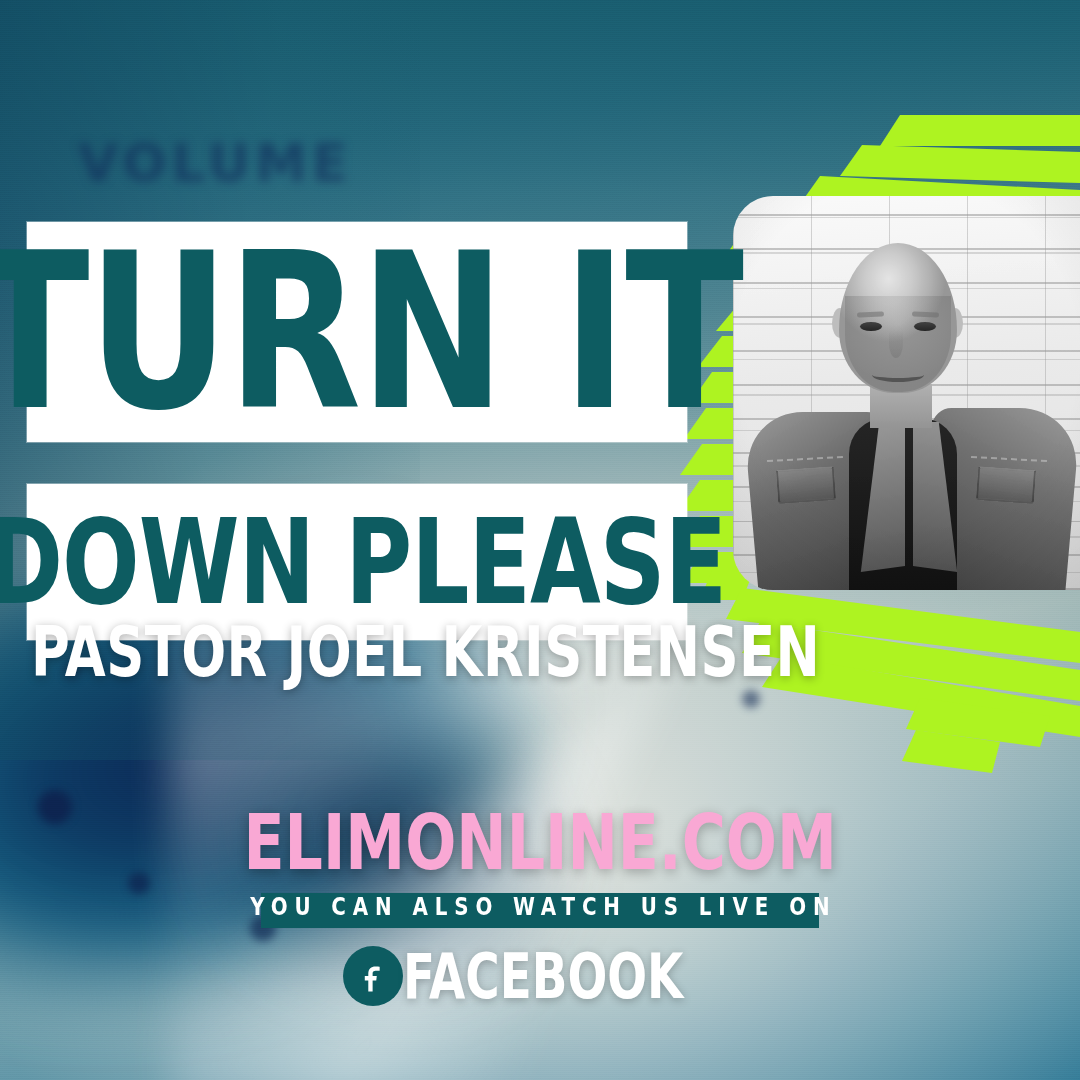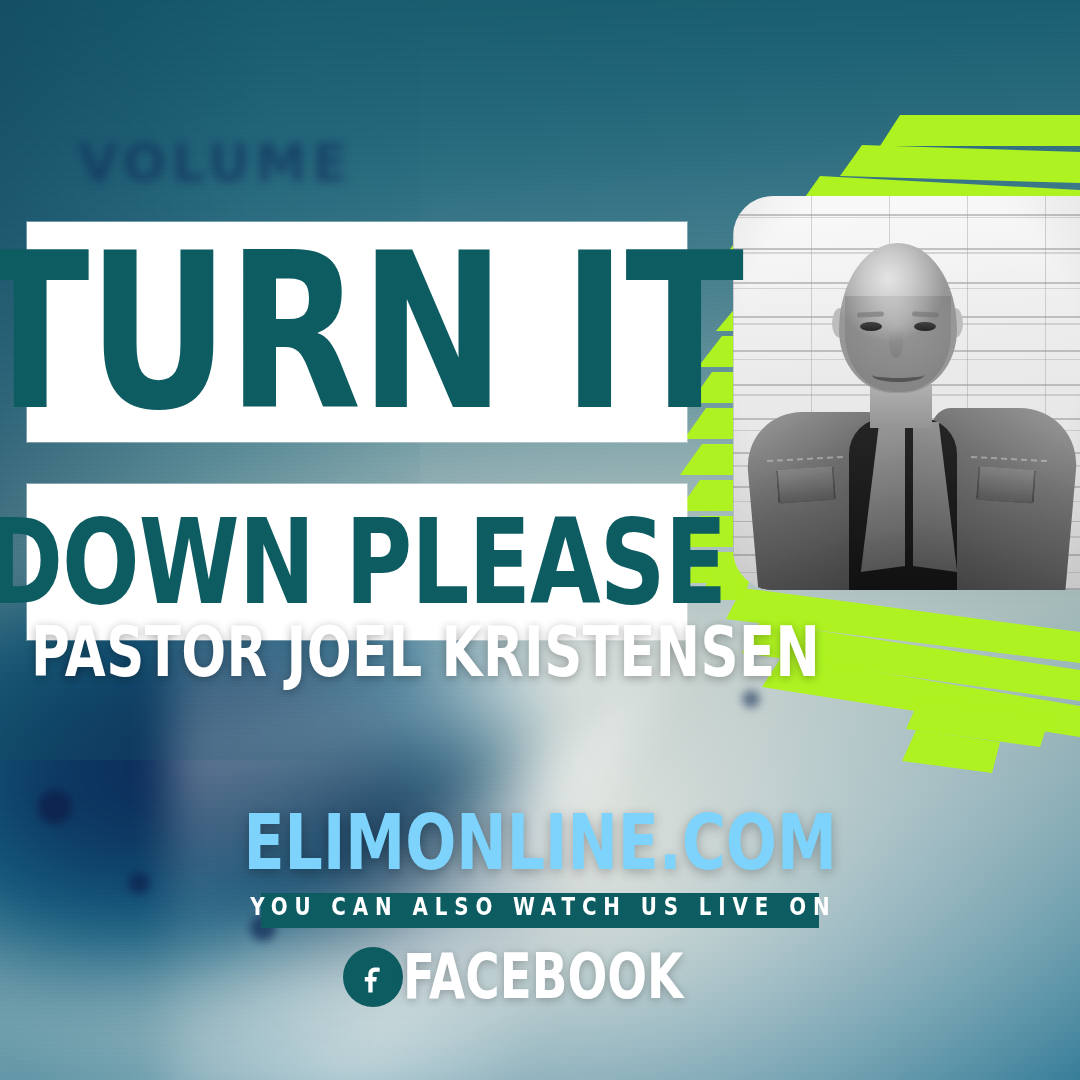--- a/index.html
+++ b/index.html
@@ -217,21 +217,21 @@
     font-family:"DejaVu Sans Condensed","Liberation Sans Narrow","Liberation Sans", sans-serif;
     transform:scaleX(0.84);
     transform-origin:left center;
     text-shadow:0 2px 10px rgba(0,0,0,0.30);
   }
 
   
   .website {
     position:absolute; left:0; right:0; top:805px;
     z-index:6; text-align:center;
-    color:#7dd3fc;
+    color:#f9a8d4;
     font-size:76px;
     font-weight:700;
     line-height:1;
     letter-spacing:0px;
     font-family:"DejaVu Sans Condensed","Liberation Sans Narrow","Liberation Sans", sans-serif;
     text-shadow:0 3px 12px rgba(0,0,0,0.28);
   }
   .website span { display:inline-block; transform:scaleX(0.88); }
 
   
@@ -253,21 +253,21 @@
     padding-left:7px;
   }
 
   
   .social-row {
     position:absolute; left:0; right:0; top:946px;
     z-index:6;
     display:flex; align-items:center; justify-content:center;
     gap:68px;
   }
-  .social-item { display:flex; align-items:center; gap:0; }
+  .social-item { display:flex; align-items:flex-start; gap:0; }
   .social-badge {
     width:60px; height:60px; border-radius:50%;
     background:#0d5c61;
     display:flex; align-items:center; justify-content:center;
     flex:0 0 auto;
   }
   .social-label {
     color:#ffffff;
     font-size:62px;
     font-weight:700;

